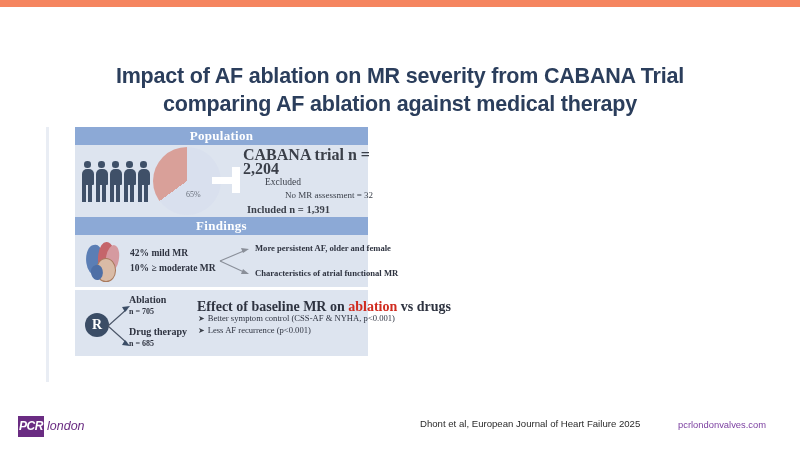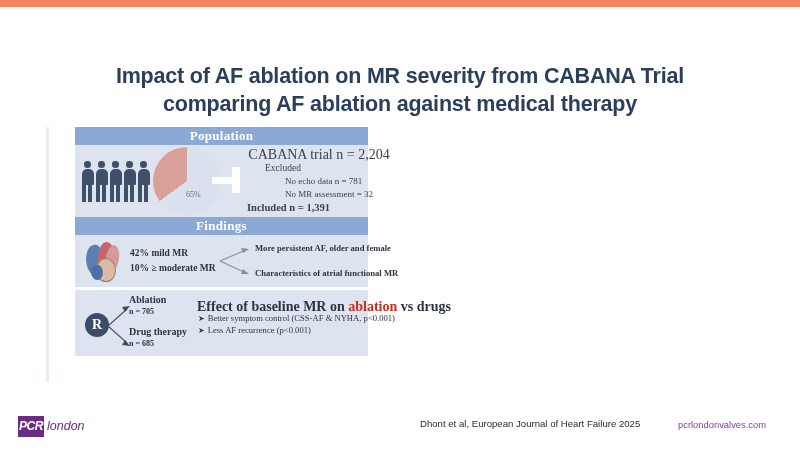--- a/index.html
+++ b/index.html
@@ -163,24 +163,24 @@
 
   .pop-text {
     position: absolute;
     left: 168px;
     top: 3px;
     width: 152px;
     font-family: "Liberation Serif", serif;
     color: #3A3F49;
   }
   .pop-text .l1 {
-    font-weight: normal;
-    font-size: 14px;
+    font-weight: bold;
+    font-size: 16px;
     line-height: 14px;
-    text-align: center;
+    text-align: left;
   }
   .pop-text .l2 {
     font-size: 9.5px;
     line-height: 13px;
     padding-left: 22px;
   }
   .pop-text .l3 {
     font-size: 9px;
     line-height: 12.5px;
     padding-left: 42px;
@@ -466,21 +466,20 @@
       </div>
 
       <div class="pie-connector">
         <div class="stem"></div>
           <div class="cap"></div>
       </div>
 
       <div class="pop-text">
         <div class="l1">CABANA trial n = 2,204</div>
         <div class="l2">Excluded</div>
-        <div class="l3">No echo data  n = 781</div>
         <div class="l3">No MR assessment = 32</div>
         <div class="l5">Included n = 1,391</div>
       </div>
     </div>
 
     <div class="section-header">Findings</div>
     <div class="section-body find-body">
 
       <div class="heart">
         <div class="lobe-blue"></div>

